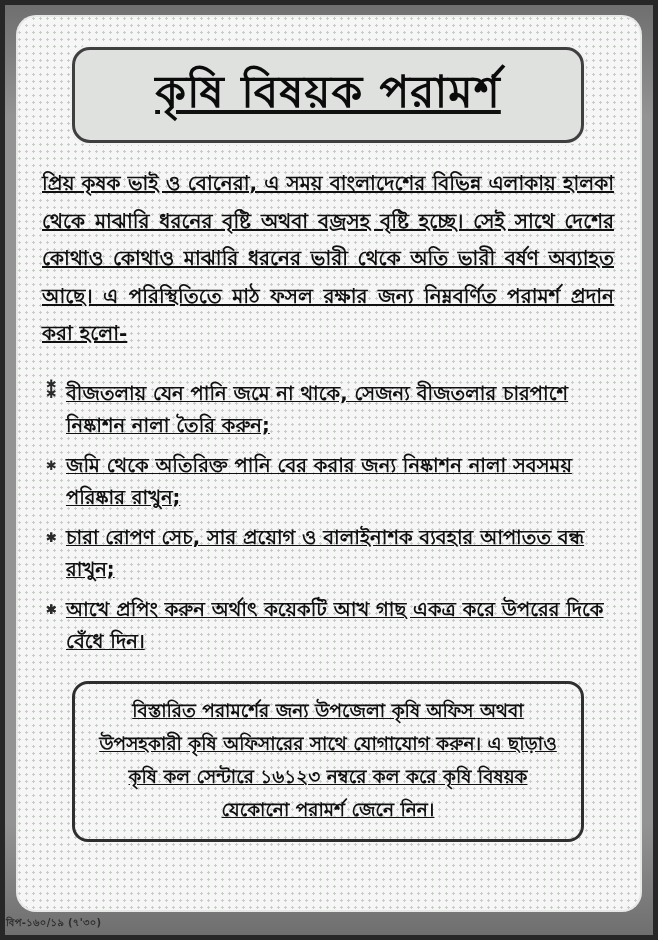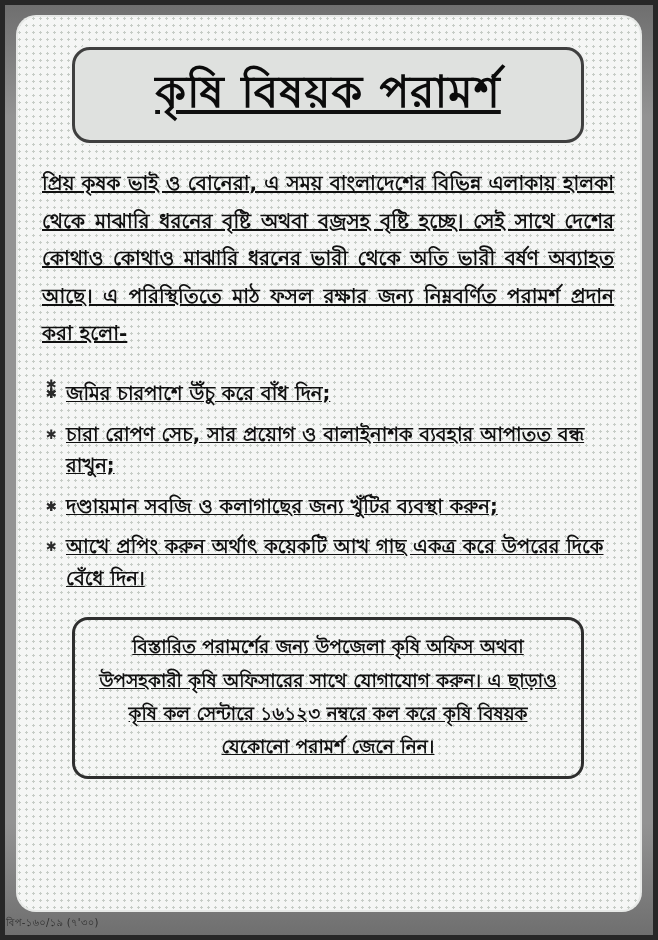--- a/index.html
+++ b/index.html
@@ -63,45 +63,45 @@
     margin:14px 32px 0 32px;
     border:3px solid #2e2e2e;
     border-radius:16px;
     padding:10px 18px 12px 18px;
     text-align:center;
     font-size:18.5px; font-weight:bold;
     line-height:1.8;
   }
   .print-code {
     position:absolute; left:6px; bottom:8px;
-    font-size:10px; font-weight:normal; color:#2d2d2d;
+    font-size:10px; font-weight:bold; color:#2d2d2d;
     letter-spacing:0.3px;
   }
 </style>
 </head>
 <body>
 
 <div class="frame"></div>
 
 <div class="sheet">
 
   <div class="title-box">
     <h1>কৃষি বিষয়ক পরামর্শ</h1>
   </div>
 
   <p class="intro">প্রিয় কৃষক ভাই ও বোনেরা, এ সময় বাংলাদেশের বিভিন্ন এলাকায় হালকা থেকে মাঝারি ধরনের বৃষ্টি অথবা বজ্রসহ বৃষ্টি হচ্ছে। সেই সাথে দেশের কোথাও কোথাও মাঝারি ধরনের ভারী থেকে অতি ভারী বর্ষণ অব্যাহত আছে। এ পরিস্থিতিতে মাঠ ফসল রক্ষার জন্য নিম্নবর্ণিত পরামর্শ প্রদান করা হলো-</p>
 
   <ul class="advice">
     <li><span class="blt">✱</span></li>
+    <li><span class="blt">✱</span><span>বীজতলায় যেন পানি জমে না থাকে, সেজন্য বীজতলার চারপাশে নিষ্কাশন নালা তৈরি করুন;</span></li>
+    <li><span class="blt">✱</span><span>জমি থেকে অতিরিক্ত পানি বের করার জন্য নিষ্কাশন নালা সবসময় পরিষ্কার রাখুন;</span></li>
+    <li><span class="blt">✱</span></li>
+    <li><span class="blt">✱</span><span>চারা রোপণ সেচ, সার প্রয়োগ ও বালাইনাশক ব্যবহার আপাতত বন্ধ রাখুন;</span></li>
     <li><span class="blt">✱</span></li>
     <li><span class="blt">✱</span></li>
-    <li><span class="blt">✱</span><span>জমির চারপাশে উঁচু করে বাঁধ দিন;</span></li>
-    <li><span class="blt">✱</span><span>চারা রোপণ সেচ, সার প্রয়োগ ও বালাইনাশক ব্যবহার আপাতত বন্ধ রাখুন;</span></li>
-    <li><span class="blt">✱</span></li>
-    <li><span class="blt">✱</span><span>দণ্ডায়মান সবজি ও কলাগাছের জন্য খুঁটির ব্যবস্থা করুন;</span></li>
     <li><span class="blt">✱</span><span>আখে প্রপিং করুন অর্থাৎ কয়েকটি আখ গাছ একত্র করে উপরের দিকে বেঁধে দিন।</span></li>
   </ul>
 
   <div class="note-box">
     <span>বিস্তারিত পরামর্শের জন্য উপজেলা কৃষি অফিস অথবা উপসহকারী কৃষি অফিসারের সাথে যোগাযোগ করুন। এ ছাড়াও কৃষি কল সেন্টারে ১৬১২৩ নম্বরে কল করে কৃষি বিষয়ক যেকোনো পরামর্শ জেনে নিন।</span>
   </div>
 
 </div>
 
 <span class="print-code">বিপ-১৬০/১৯ (৭'৩০)</span>

